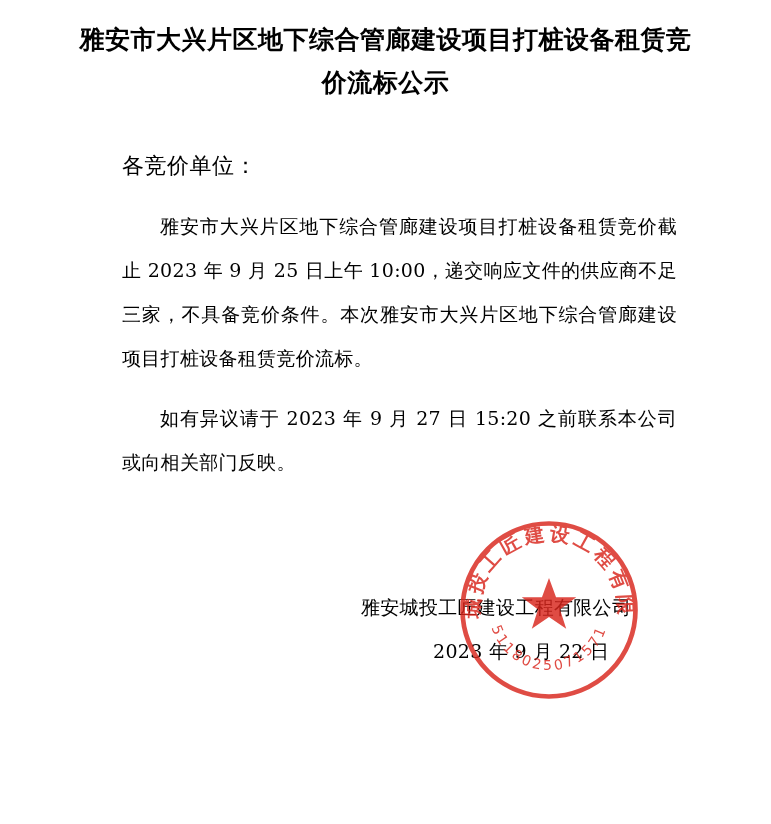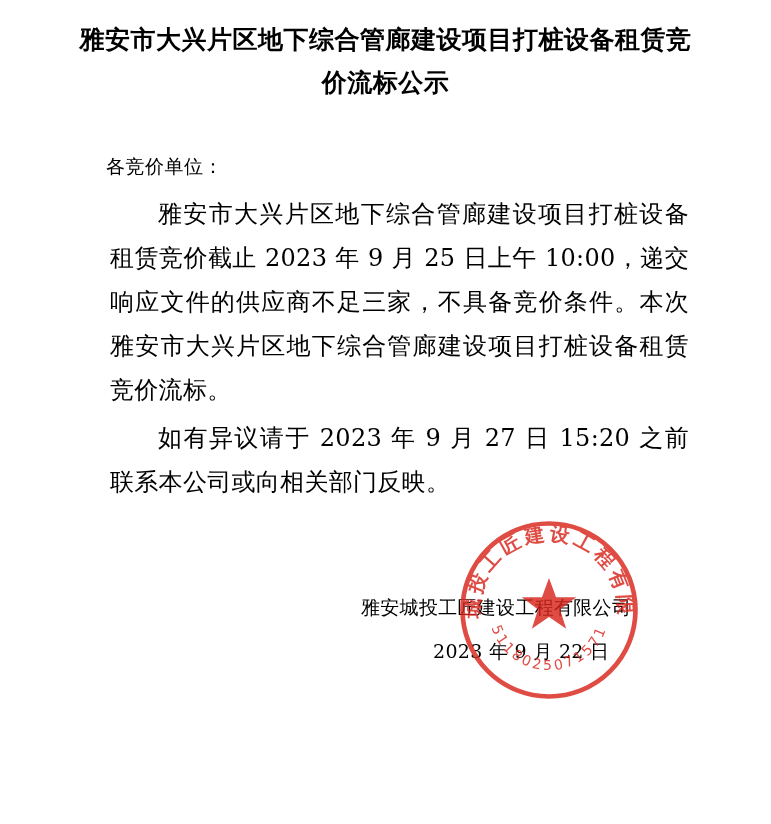--- a/index.html
+++ b/index.html
@@ -30,30 +30,30 @@
     letter-spacing: 0.5px;
     margin: 0;
     padding: 18px 75px 0 75px;
     color: #000;
   }
   .body-block {
     padding: 0 78px 0 106px;
     margin-top: 40px;
   }
   .salutation {
+    font-size: 22px;
+    line-height: 44px;
+    letter-spacing: 0.5px;
+    margin: 16px;
+  }
+  .para {
     font-size: 19px;
     line-height: 44px;
-    letter-spacing: 0.5px;
-    margin: 0;
-  }
-  .para {
-    font-size: 24px;
-    line-height: 44px;
     letter-spacing: 0.3px;
-    margin: 4px;
+    margin: 16px;
     text-indent: 2em;
     text-align: justify;
     text-justify: inter-ideograph;
   }
   .signature-block {
     position: absolute;
     right: 80px;
     top: 585px;
     width: 330px;
     text-align: left;

